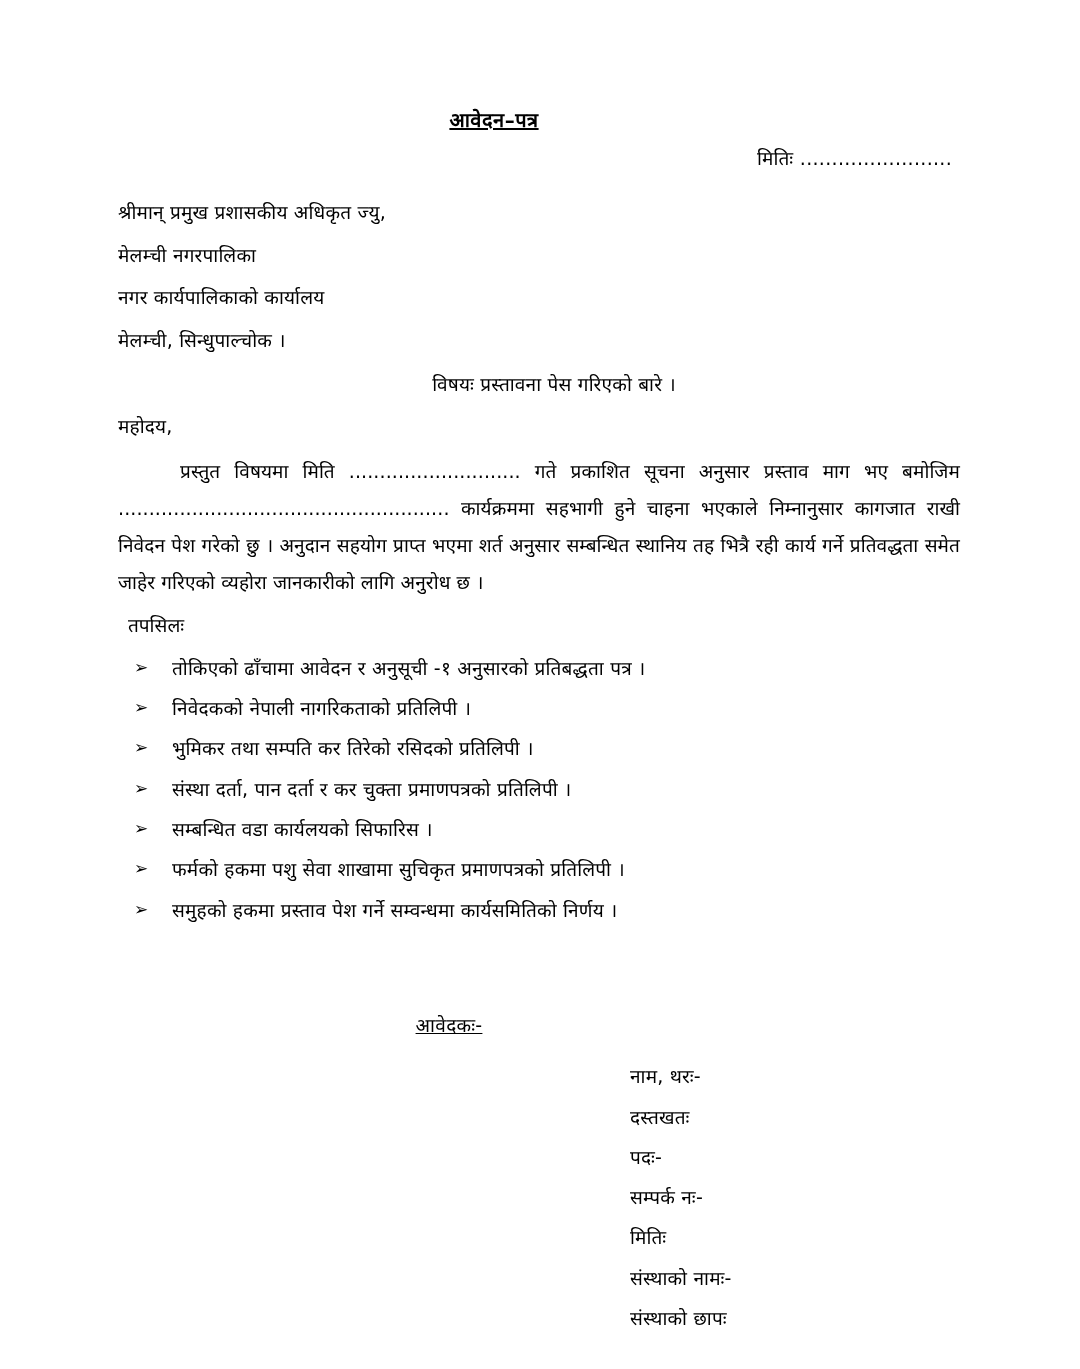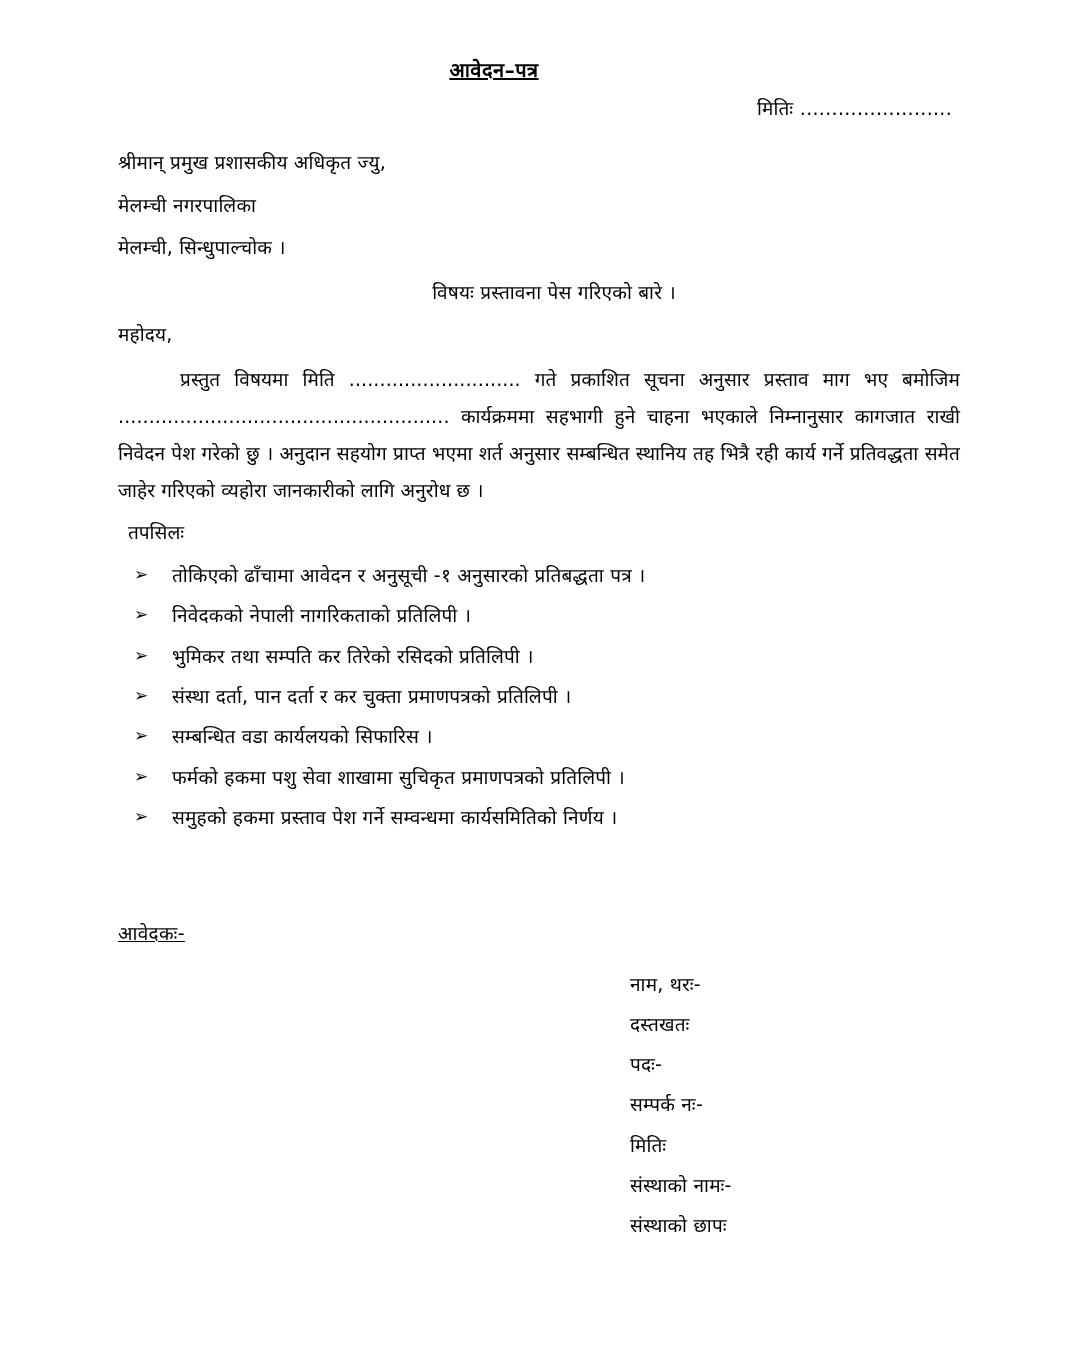--- a/index.html
+++ b/index.html
@@ -13,21 +13,21 @@
     font-family: "DejaVu Sans", sans-serif;
     color: #000000;
     position: relative;
     overflow: hidden;
   }
   .page {
     position: relative;
     width: 1080px;
     height: 1369px;
     box-sizing: border-box;
-    padding: 56px 120px 40px 118px;
+    padding: 106px 120px 40px 118px;
   }
   .doc-title {
     text-align: center;
     font-size: 20px;
     font-weight: 600;
     text-decoration: underline;
     letter-spacing: 0.5px;
     margin: 0 0 6px 0;
     padding-right: 90px;
   }
@@ -87,21 +87,21 @@
   ul.tapsil-list li .bullet-icon {
     position: absolute;
     left: 6px;
     top: 6px;
     font-size: 17px;
     line-height: 1.6;
     color: #000;
   }
   .applicant-head {
     margin-top: 82px;
-    text-align: left;
+    text-align: center;
     padding-right: 180px;
     font-size: 19px;
     text-decoration: underline;
     letter-spacing: 0.3px;
   }
   .sign-block {
     margin-top: 18px;
     padding-left: 512px;
     font-size: 19px;
     line-height: 2.12;
@@ -114,20 +114,21 @@
 
 <div class="page">
 
   <div class="doc-title">आवेदन–पत्र</div>
 
   <div class="date-line">मितिः ........................</div>
 
   <div class="addr-block">
     <div class="addr-line">श्रीमान् प्रमुख प्रशासकीय अधिकृत ज्यु,</div>
     <div class="addr-line">मेलम्ची नगरपालिका</div>
+    <div class="addr-line">नगर कार्यपालिकाको कार्यालय</div>
     <div class="addr-line">मेलम्ची, सिन्धुपाल्चोक ।</div>
   </div>
 
   <div class="subject">विषयः प्रस्तावना पेस गरिएको बारे ।</div>
 
   <div class="salutation">महोदय,</div>
 
   <div class="body-para"><span class="indent"></span><span>प्रस्तुत विषयमा मिति ............................ गते  प्रकाशित सूचना अनुसार प्रस्ताव माग भए बमोजिम ...................................................... कार्यक्रममा सहभागी हुने चाहना भएकाले निम्नानुसार कागजात राखी निवेदन पेश गरेको छु । अनुदान सहयोग प्राप्त भएमा शर्त अनुसार सम्बन्धित स्थानिय तह भित्रै रही कार्य गर्ने प्रतिवद्धता समेत जाहेर गरिएको व्यहोरा जानकारीको लागि अनुरोध छ ।</span></div>
 
   <div class="tapsil-head">तपसिलः</div>

